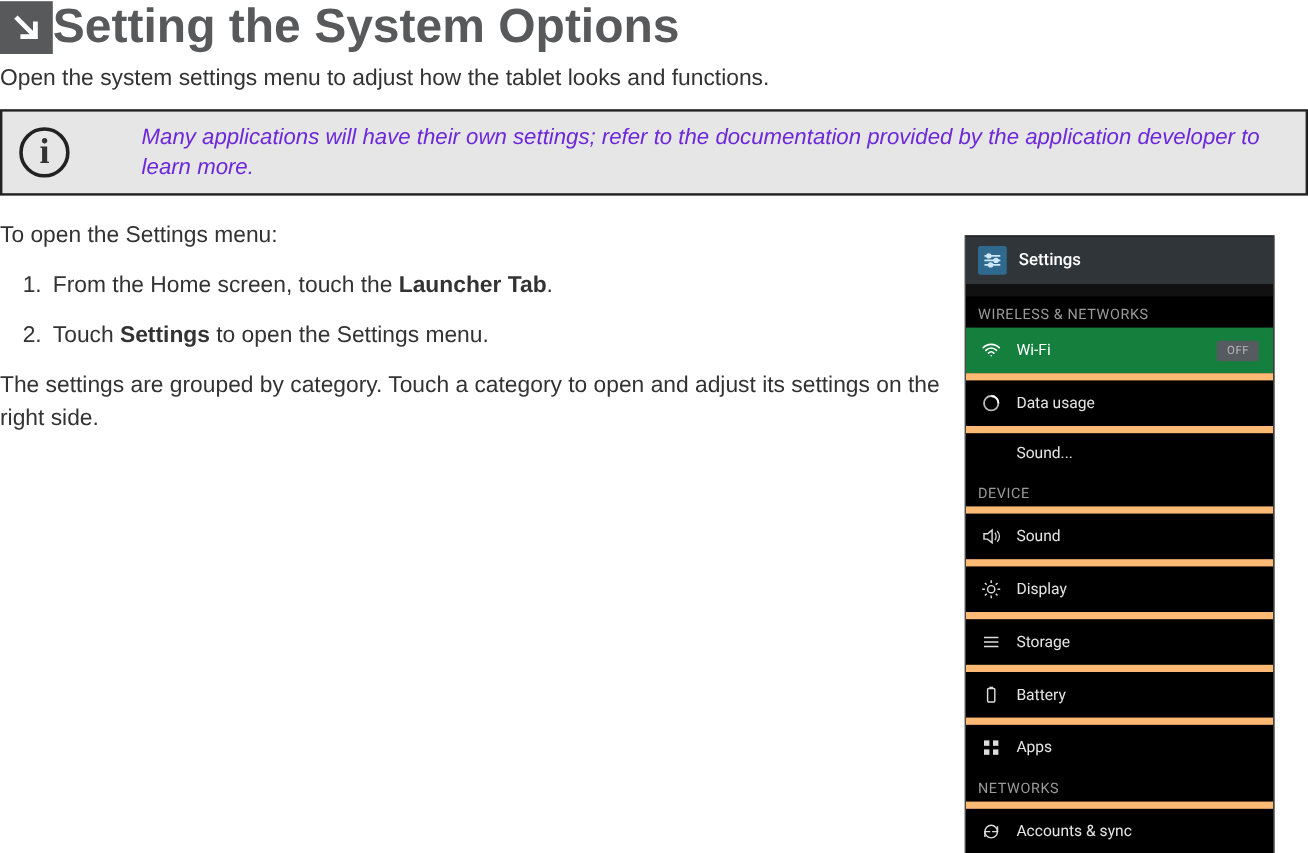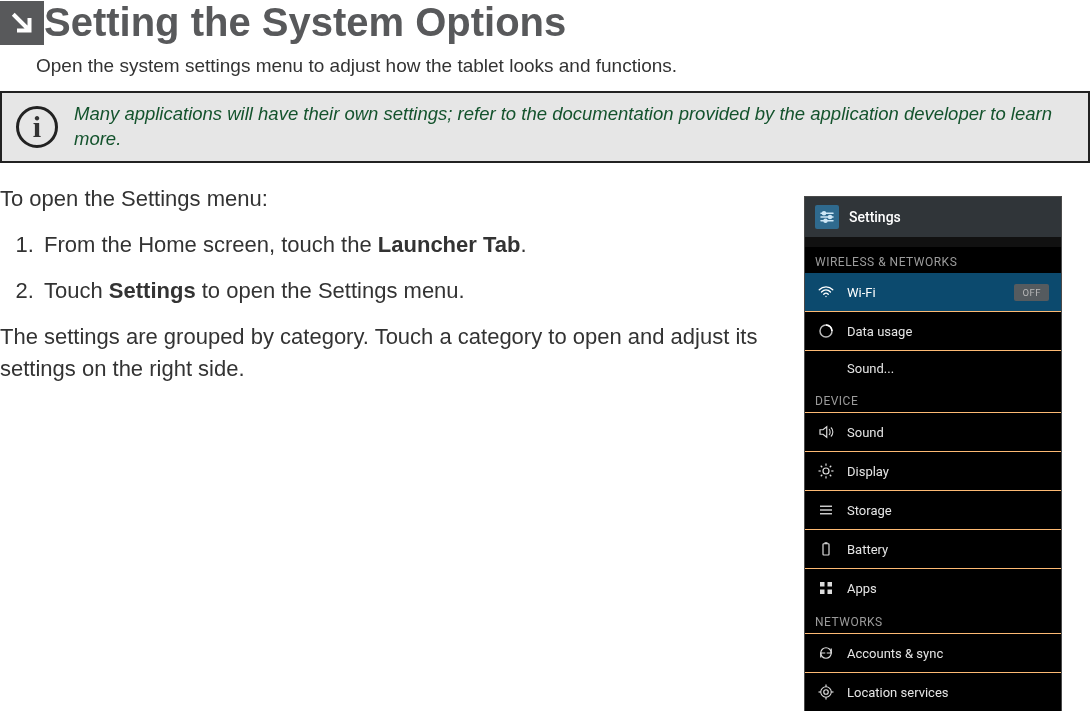--- a/index.html
+++ b/index.html
@@ -32,21 +32,20 @@
     font-family: "Century Gothic", "Futura", Arial, sans-serif;
     font-weight: 700;
     font-size: 40px;
     color: #58595b;
     letter-spacing: 0;
   }
   .intro {
     font-size: 19px;
     color: #333;
     margin-bottom: 14px;
-    padding-left: 36px;
   }
   .info-box {
     border: 2px solid #222;
     background: #e6e6e6;
     display: flex;
     align-items: center;
     padding: 9px 14px;
     gap: 16px;
     margin-bottom: 20px;
   }
@@ -58,32 +57,33 @@
     flex-shrink: 0;
     font-family: Georgia, serif;
     font-weight: 700;
     font-size: 30px;
     line-height: 1;
     background: #e6e6e6;
   }
   .info-text {
     font-style: italic;
     font-size: 18.5px;
-    color: #14532d;
+    color: #6d28d9;
     line-height: 1.35;
+    margin-left: 44px;
   }
 
   .content-row {
     display: flex;
     gap: 18px;
     align-items: flex-start;
   }
   .text-column {
     flex: 1;
-    font-size: 22px;
+    font-size: 19px;
     line-height: 1.45;
     max-width: 790px;
   }
   .text-column p { margin-bottom: 14px; }
   ol.steps {
     list-style: decimal;
     margin: 0 0 14px 22px;
     padding-left: 18px;
   }
   ol.steps li { margin-bottom: 14px; padding-left: 4px; }
@@ -123,26 +123,26 @@
   .ss-section {
     font-size: 12px;
     color: #9b9b9b;
     padding: 8px 10px 4px 10px;
     letter-spacing: 0.5px;
   }
   .ss-item {
     display: flex; align-items: center;
     gap: 12px;
     padding: 10px 12px;
-    border-top: 1px solid #fdba74;
+    border-top: 6px solid #fdba74;
     color: #e5e5e5;
     font-size: 13px;
   }
   .ss-item.selected {
-    background: #0c4a6e;
+    background: #15803d;
     color: #fff;
     border-top: none;
     justify-content: center;
   }
   .ss-item .spacer { flex: 1; }
   .ss-toggle {
     background: #555b5f;
     color: #b8b8b8;
     font-size: 9.5px;
     padding: 3px 8px;

